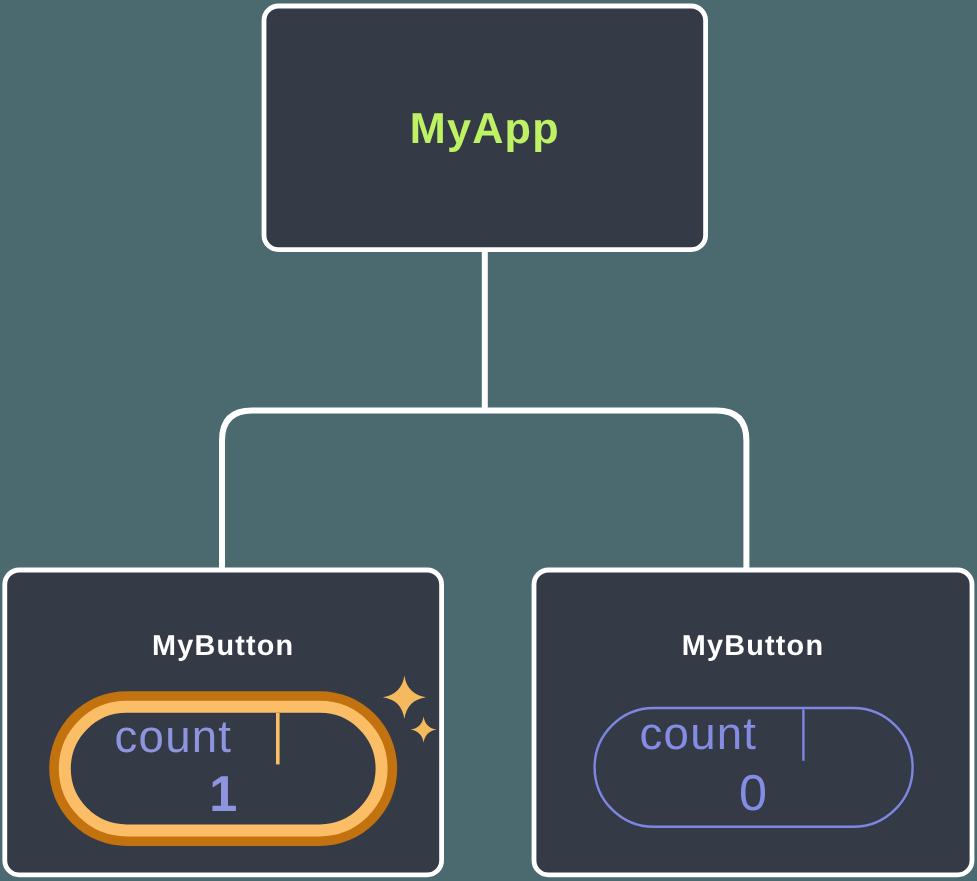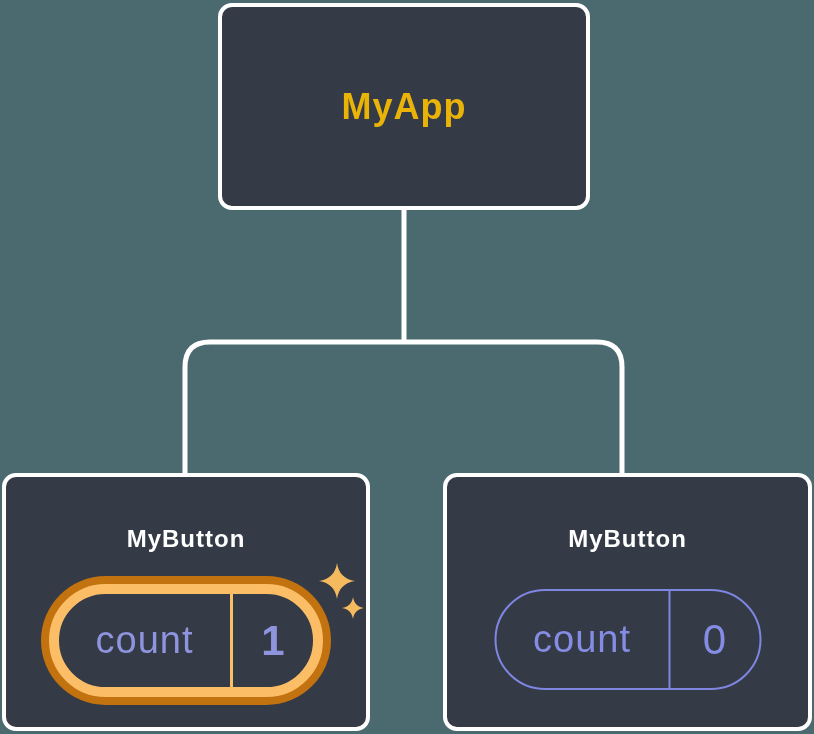--- a/index.html
+++ b/index.html
@@ -12,31 +12,31 @@
   .node {
     position:absolute; box-sizing:border-box;
     background:#343A46; border:4px solid #FFFFFF; border-radius:14px;
     z-index:1;
   }
   .node-root { left:218px; top:3px; width:372px; height:207px;
     display:flex; align-items:center; justify-content:center; }
   .node-child-left  { left:2px;   top:473px; width:368px; height:258px; }
   .node-child-right { left:443px; top:473px; width:369px; height:258px; }
   .node-title {
-    color:#eab308; font-size:36px; font-weight:600; letter-spacing:1px;
+    color:#bef264; font-size:36px; font-weight:600; letter-spacing:1px;
   }
   .child-title {
     position:absolute; left:0; right:0; top:40px; line-height:44px;
     text-align:center; color:#FFFFFF; font-size:24px; font-weight:600;
     letter-spacing:1px;
   }
   .pill {
     position:absolute; left:50%; transform:translateX(-50%);
     box-sizing:border-box; border-radius:999px;
-    display:flex; align-items:stretch; overflow:hidden;
+    display:flex; align-items:stretch; overflow:hidden;flex-direction:column;
   }
   .pill-highlighted {
     top:107px; width:274px; height:113px;
     border:10px solid #FBBE67;
     box-shadow:0 0 0 8px #C2720E;
     background:#343A46;
   }
   .pill-plain {
     top:112px; width:267px; height:101px;
     border:2px solid #7F86E2;

